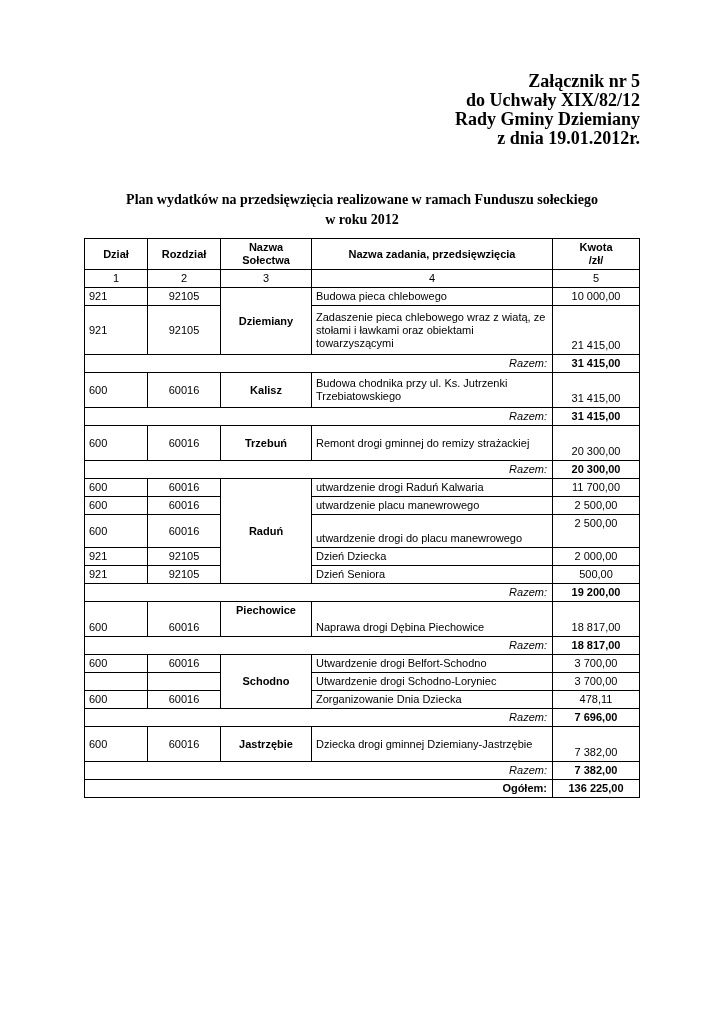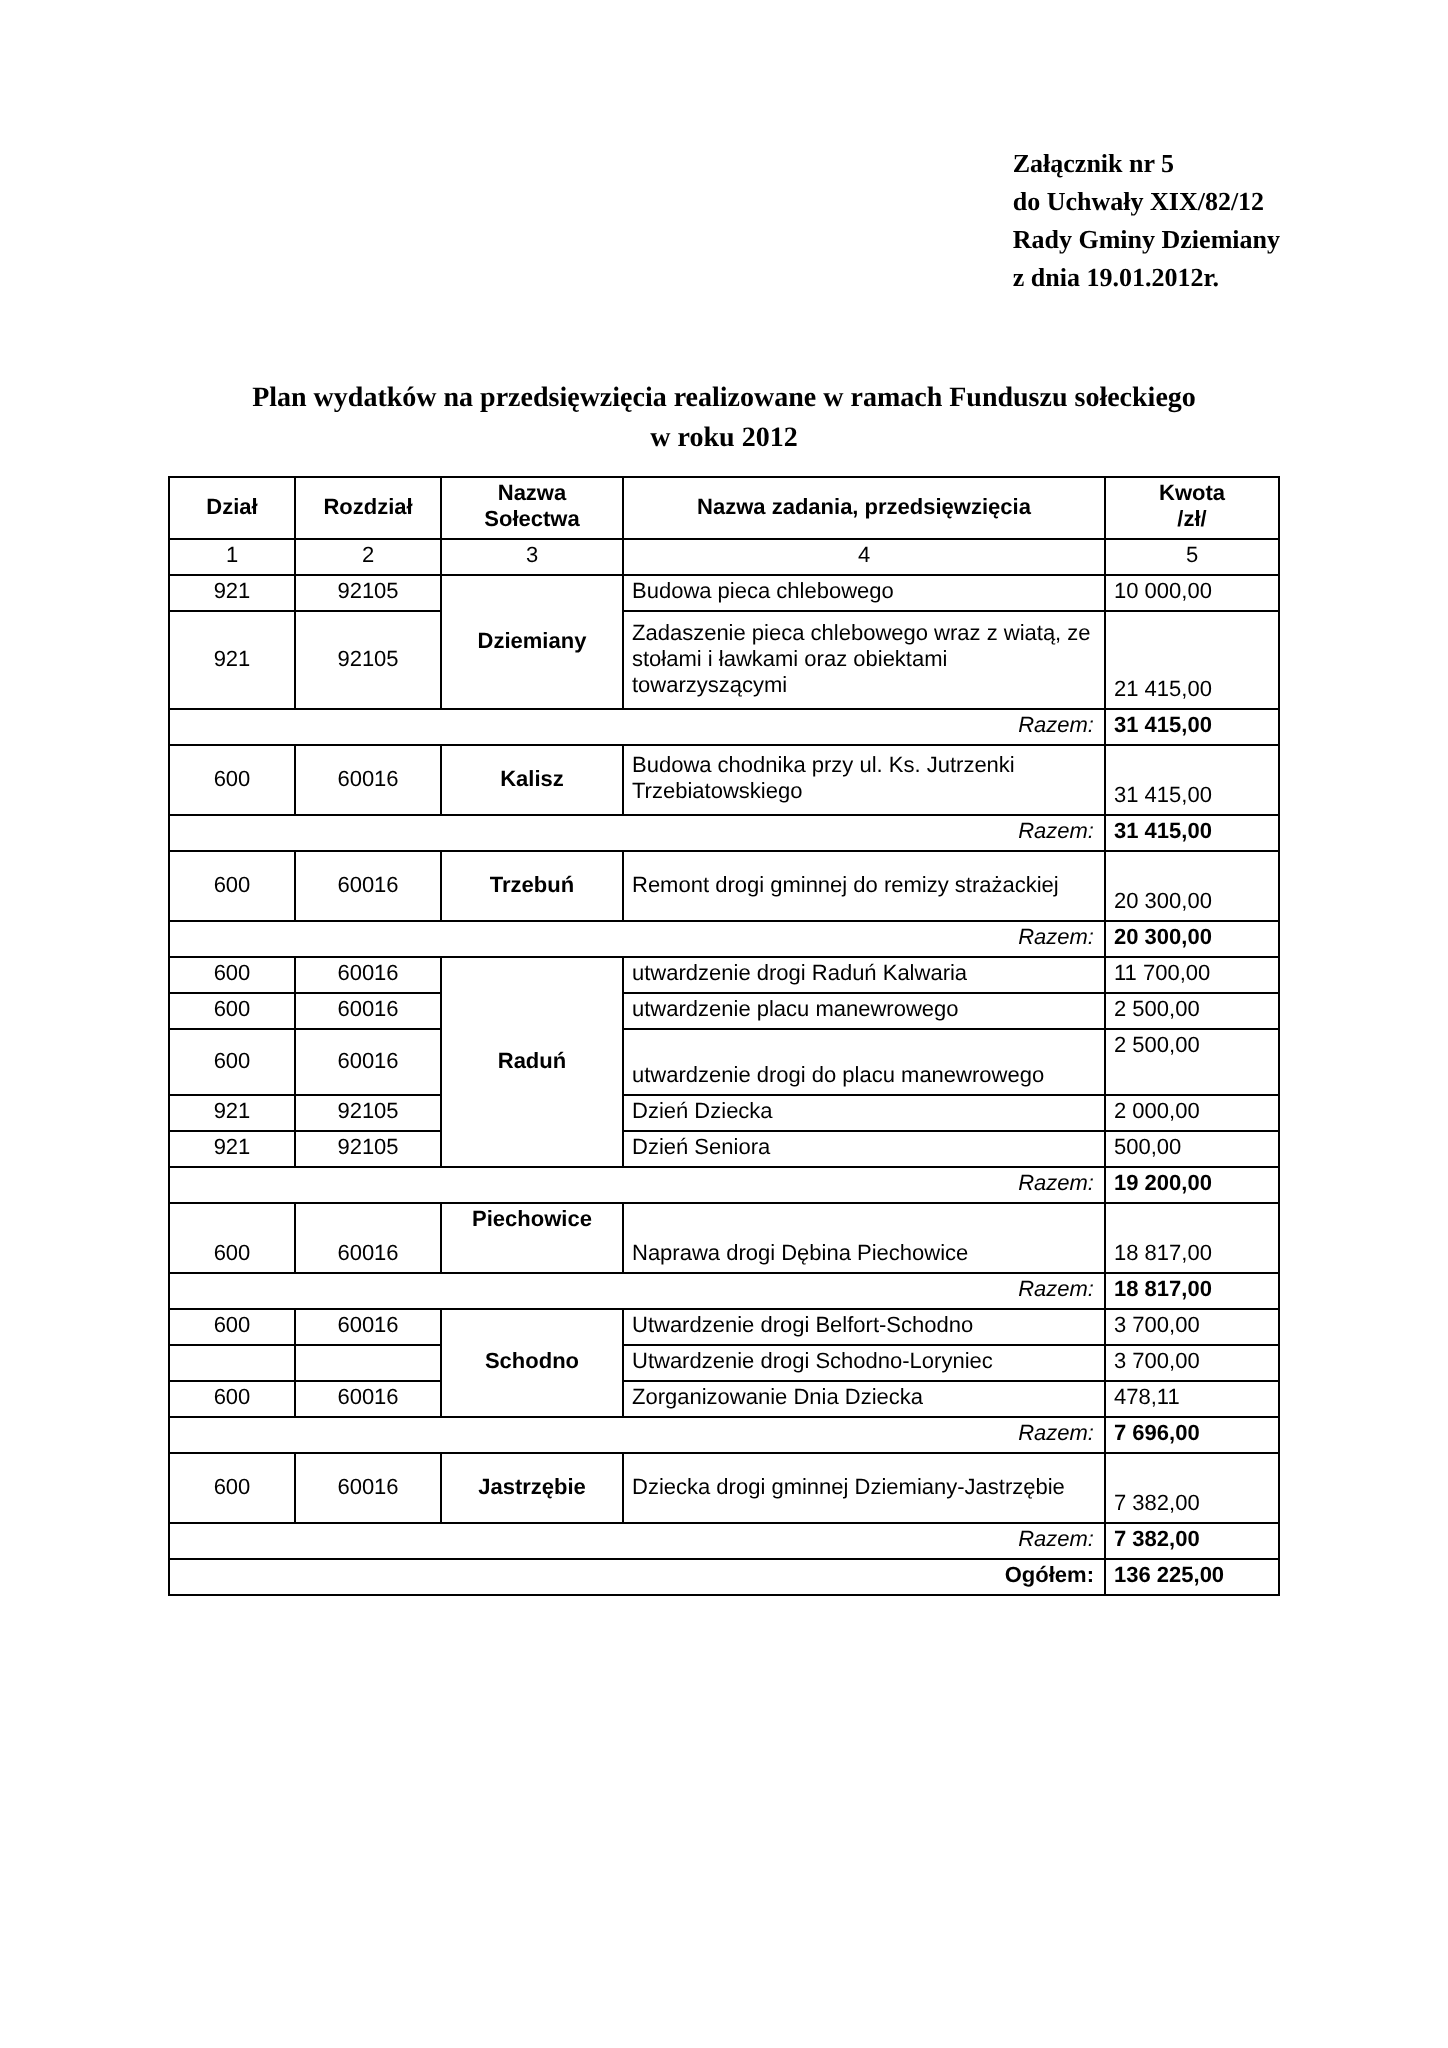--- a/index.html
+++ b/index.html
@@ -18,22 +18,23 @@
     width: 724px;
     height: 1024px;
     box-sizing: border-box;
     padding: 0;
     position: relative;
   }
   .header-block {
     position: absolute;
     top: 72px;
     right: 84px;
+    text-align: right;
     font-family: "Liberation Serif", serif;
-    font-size: 13px;
+    font-size: 18px;
     line-height: 19px;
   }
   .header-block div { white-space: nowrap; }
   .hb-bold { font-weight: bold; }
   .hb-norm { font-weight: bold; }
 
   .doc-title {
     position: absolute;
     top: 190px;
     left: 0;
@@ -61,38 +62,37 @@
     line-height: 13px;
   }
   th.hd {
     font-family: "Liberation Sans", sans-serif;
     font-weight: bold;
     font-size: 11px;
     text-align: center;
     padding: 4px 3px;
   }
   td.num {
-    text-align: center;
     width: 54px;
   }
   td.numwide {
     text-align: center;
     width: 64px;
   }
   td.vil {
     text-align: center;
     font-weight: bold;
     width: 82px;
   }
   td.task {
     text-align: left;
     padding-left: 5px;
   }
   td.amt {
-    text-align: left;
+    text-align: center;
     width: 78px;
     padding-right: 5px;
   }
   td.colnum {
     text-align: center;
     font-size: 11px;
   }
   tr.sum td.sumlabel {
     text-align: right;
     font-style: italic;

